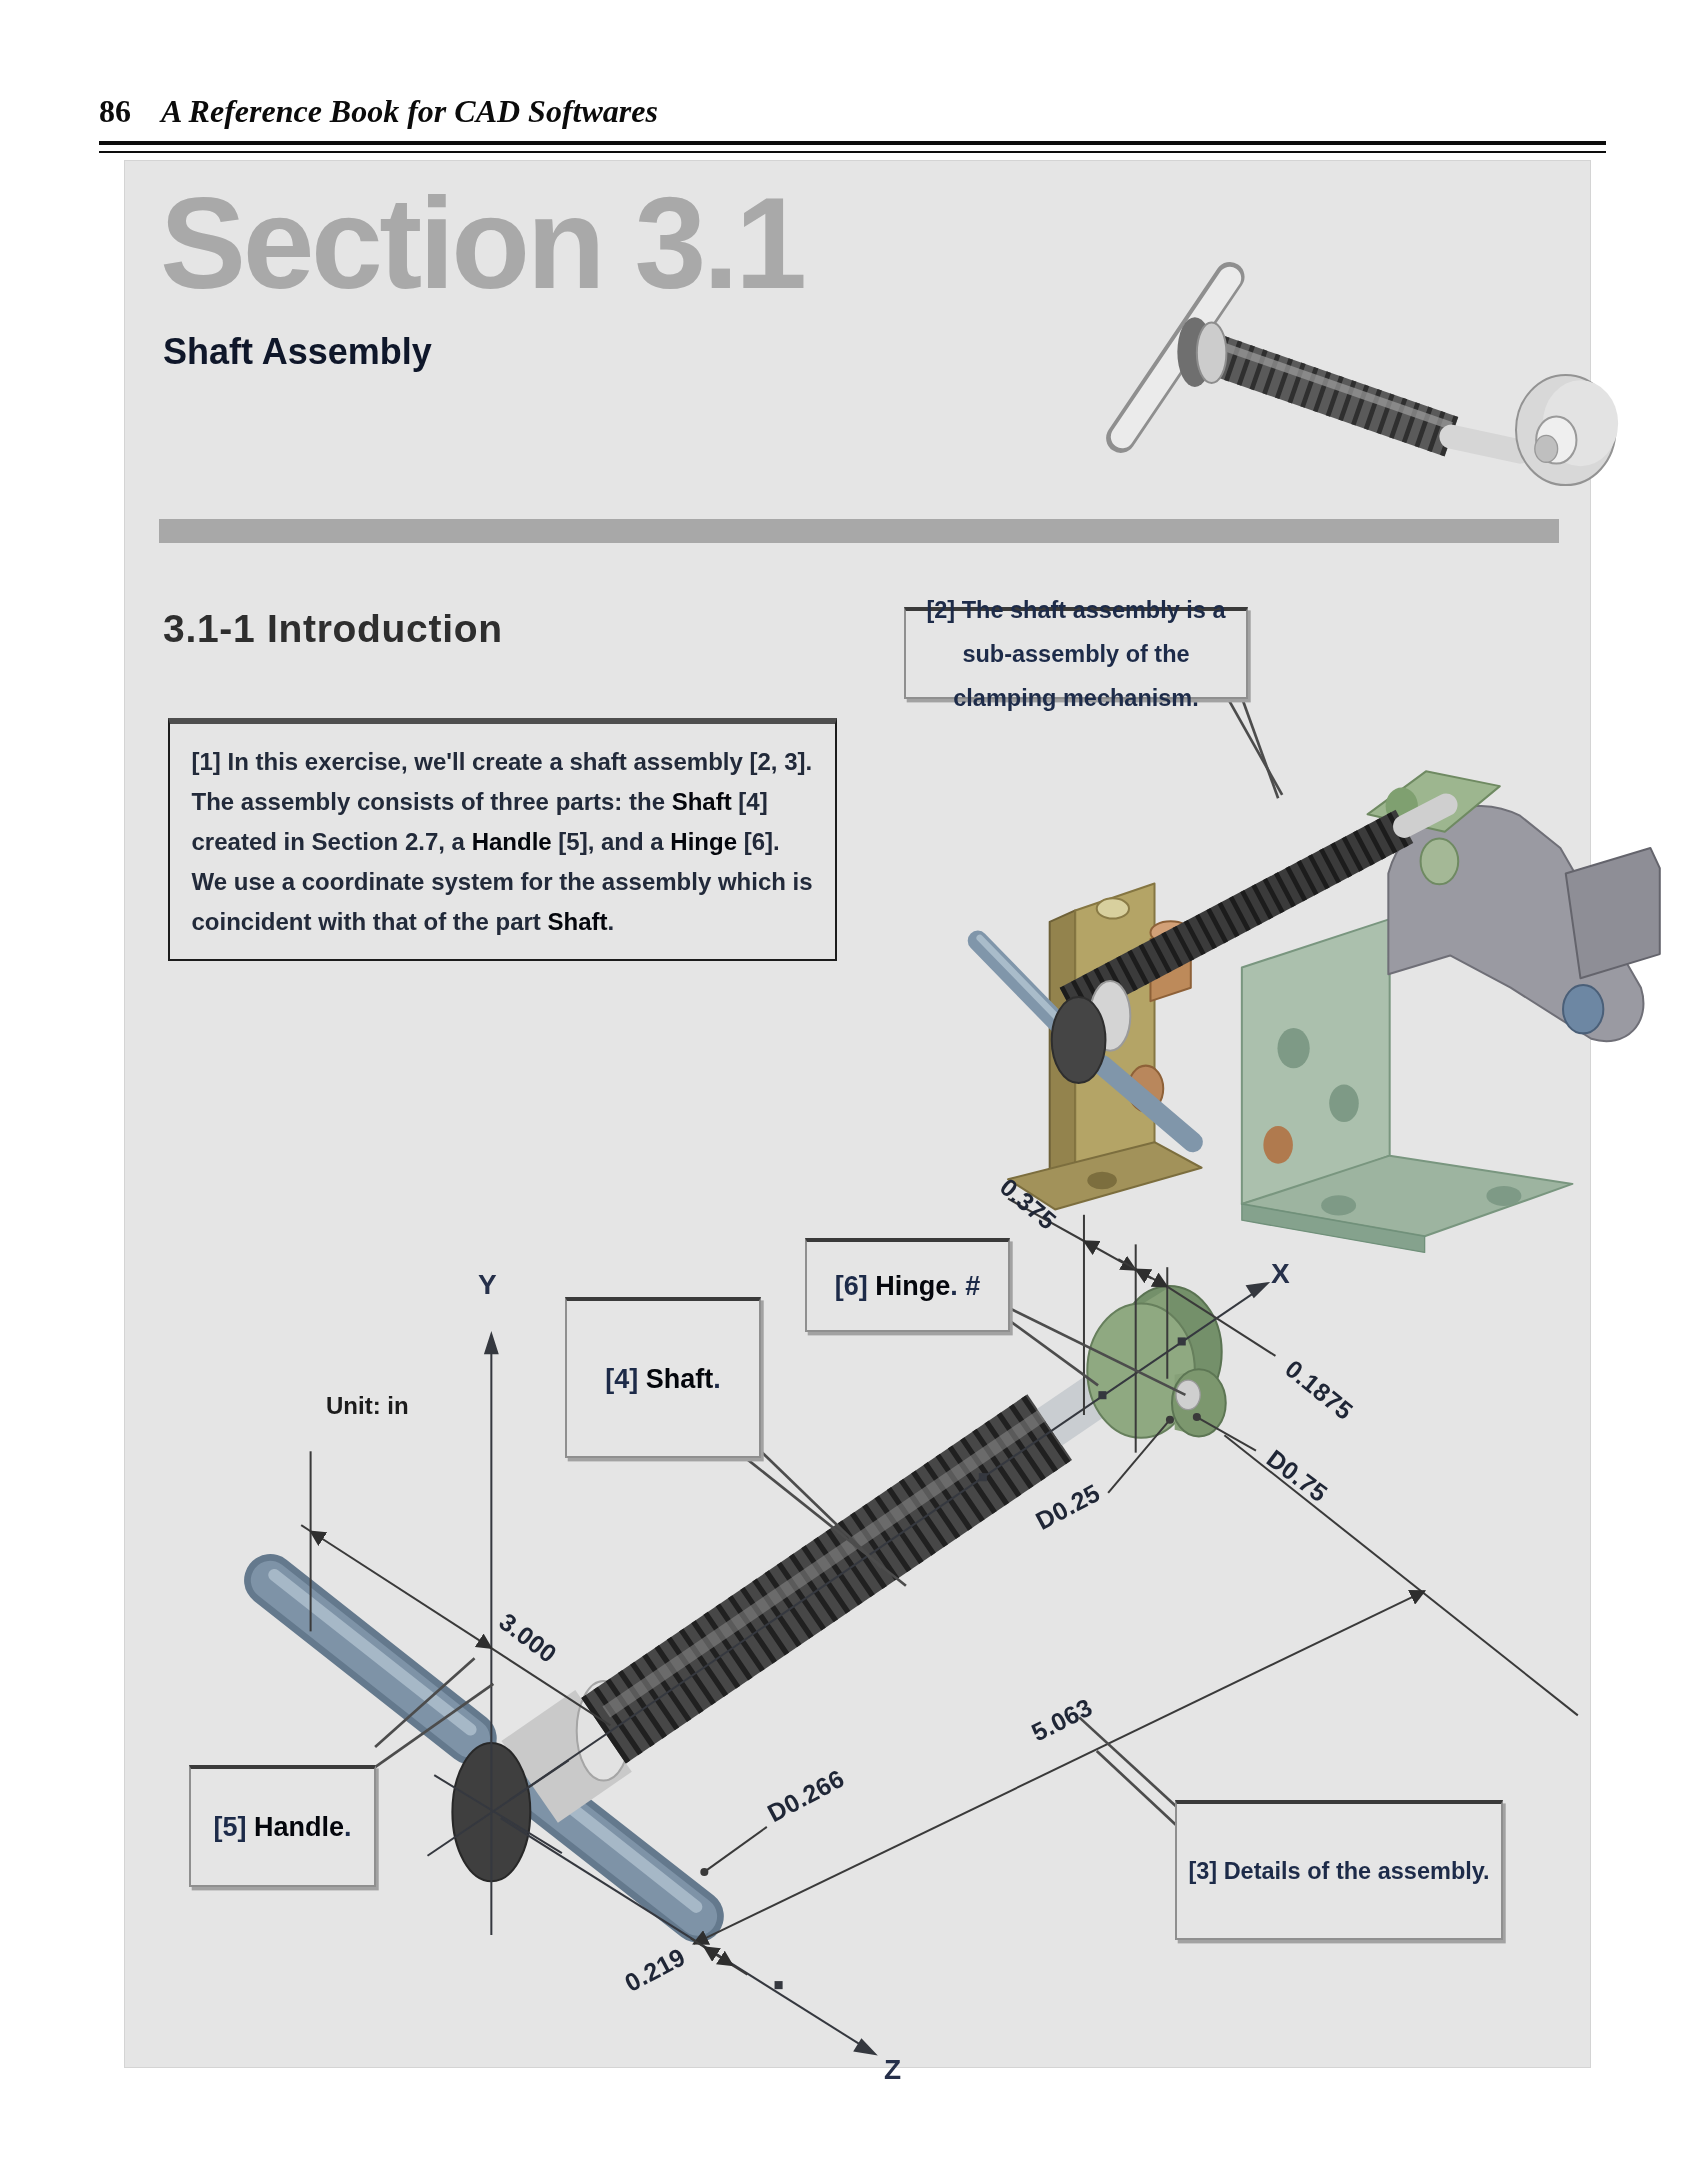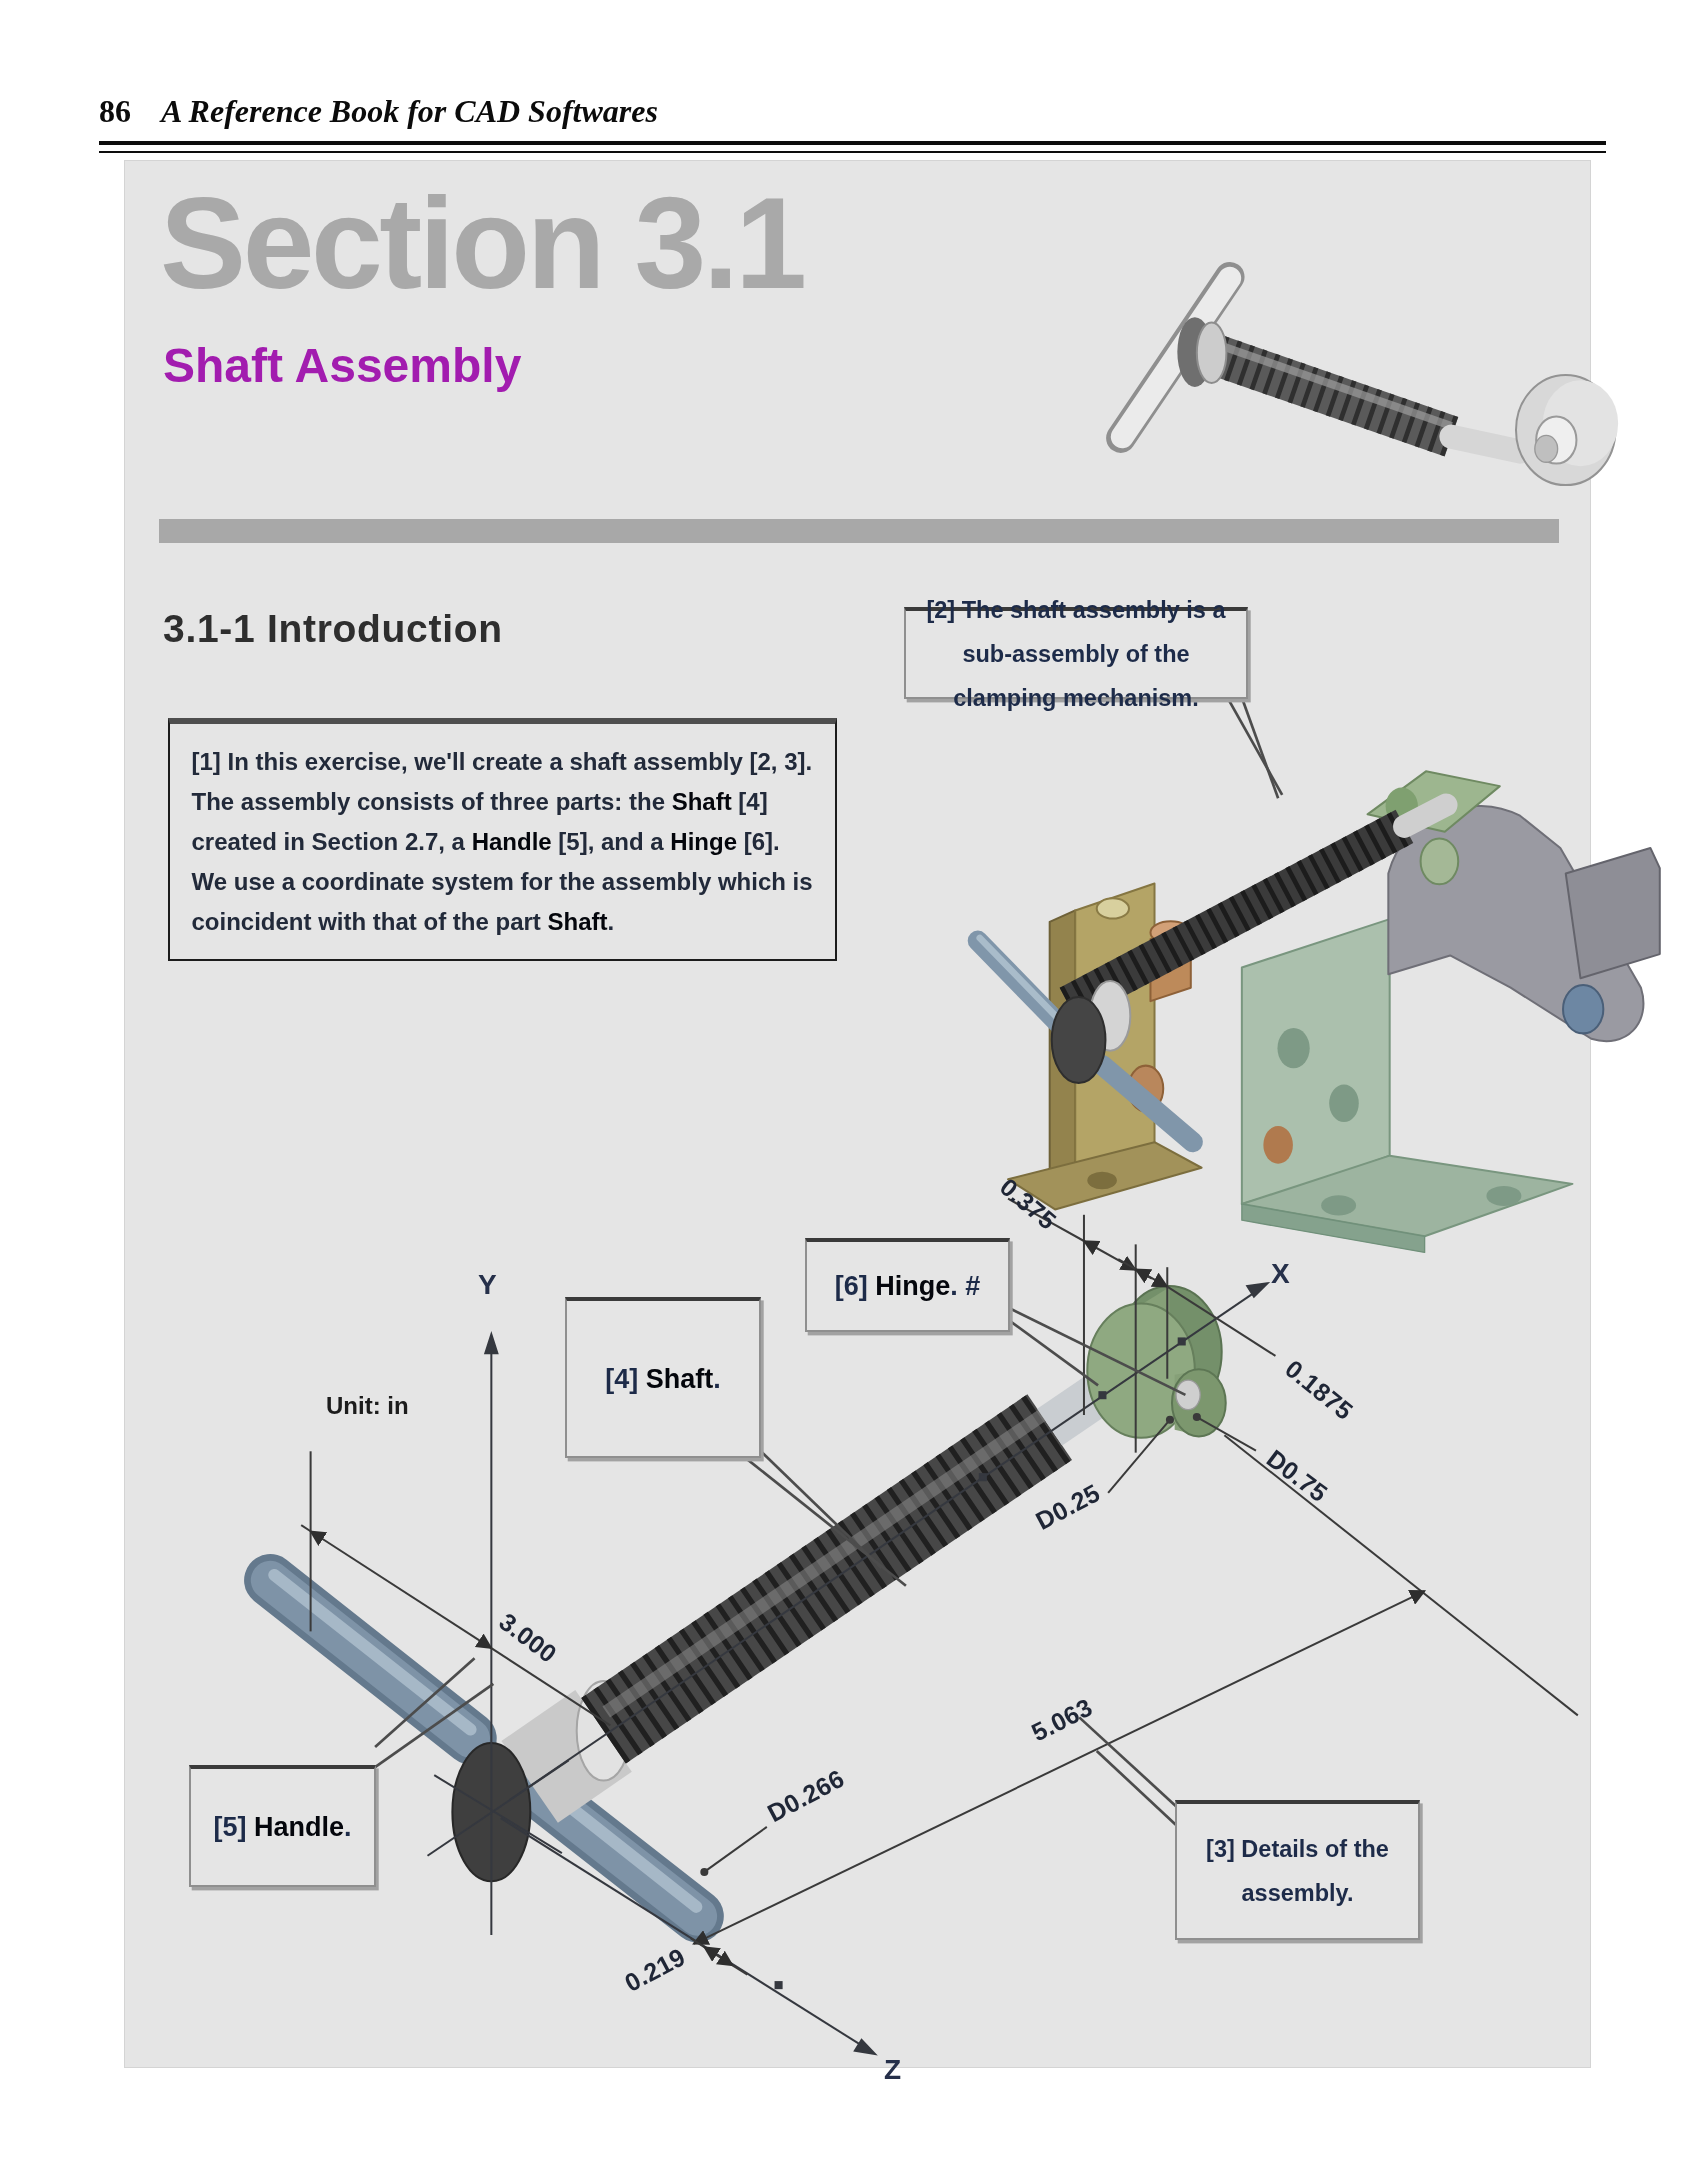--- a/index.html
+++ b/index.html
@@ -10,34 +10,34 @@
        font-family:"Liberation Serif",serif;color:#0b0b0b;}
   .hdr .num{font-size:32px;font-weight:bold;}
   .hdr .bt{font-size:32px;font-weight:bold;font-style:italic;margin-left:30px;}
   .rule1{position:absolute;left:99px;top:141px;width:1507px;height:4px;background:#0d0d0d;}
   .rule2{position:absolute;left:99px;top:151px;width:1507px;height:2px;background:#0d0d0d;}
   
   .panel{position:absolute;left:124px;top:160px;width:1467px;height:1908px;
          background:#e5e5e5;border:1.3px solid #d4d4d4;box-sizing:border-box;}
   .sec-title{position:absolute;left:160px;top:169px;font-size:129px;font-weight:bold;
              letter-spacing:-3.4px;color:#a9a9a9;}
-  .sec-sub{position:absolute;left:163px;top:338px;font-size:48px;font-weight:600;color:#a21caf;}
+  .sec-sub{position:absolute;left:163px;top:331px;font-size:36px;font-weight:600;color:#0f172a;}
   .divbar{position:absolute;left:159px;top:519px;width:1400px;height:24px;background:#a8a8a8;}
   .intro-h{position:absolute;left:163px;top:607px;font-size:39px;font-weight:600;color:#2e2e2e;letter-spacing:0.7px;}
   
   .note1{position:absolute;left:168px;top:718px;width:669px;height:243px;box-sizing:border-box;
          background:#e5e5e5;border:2px solid #1c1c1c;border-top:6px solid #4e4e4e;
          padding:17.5px 21.5px 0 21.5px;font-size:24px;line-height:40px;font-weight:600;color:#222a3a;}
   .note1 b,.tag b{font-weight:700;color:#04060c;}
   .tag{position:absolute;box-sizing:border-box;background:#e5e5e5;
        border:2.7px solid #8f8f8f;border-top:4.7px solid #3a3a3a;box-shadow:2.7px 3.4px 0 #a2a2a2;
        display:flex;align-items:center;justify-content:center;text-align:center;
        font-size:23.5px;font-weight:600;color:#1d2b49;line-height:44px;}
   .tag2{left:904px;top:607px;width:344px;height:92px;padding:4px 9.4px;}
-  .tag3{left:1175px;top:1800px;width:245px;height:140px;padding:4px 10.8px;text-align:center;}
+  .tag3{left:1175px;top:1800px;width:328px;height:140px;padding:4px 10.8px;text-align:center;}
   .tag4{left:565px;top:1297px;width:196px;height:161px;font-size:27px;}
   .tag5{left:189px;top:1741px;width:187px;height:122px;font-size:27px;margin-top:24px;}
   .tag6{left:805px;top:1238px;width:205px;height:94px;font-size:27px;}
   
   .dim{position:absolute;font-size:25px;font-weight:600;color:#1f2636;letter-spacing:0.3px;
        transform-origin:center;white-space:nowrap;}
   .axis{position:absolute;font-size:28px;font-weight:600;color:#26304a;}
   .unit{position:absolute;left:326px;top:1392px;font-size:24px;font-weight:600;color:#1c1c1c;}
   svg{position:absolute;left:0;top:0;}
   .lay1{z-index:1;} .lay2{z-index:2;position:absolute;}

